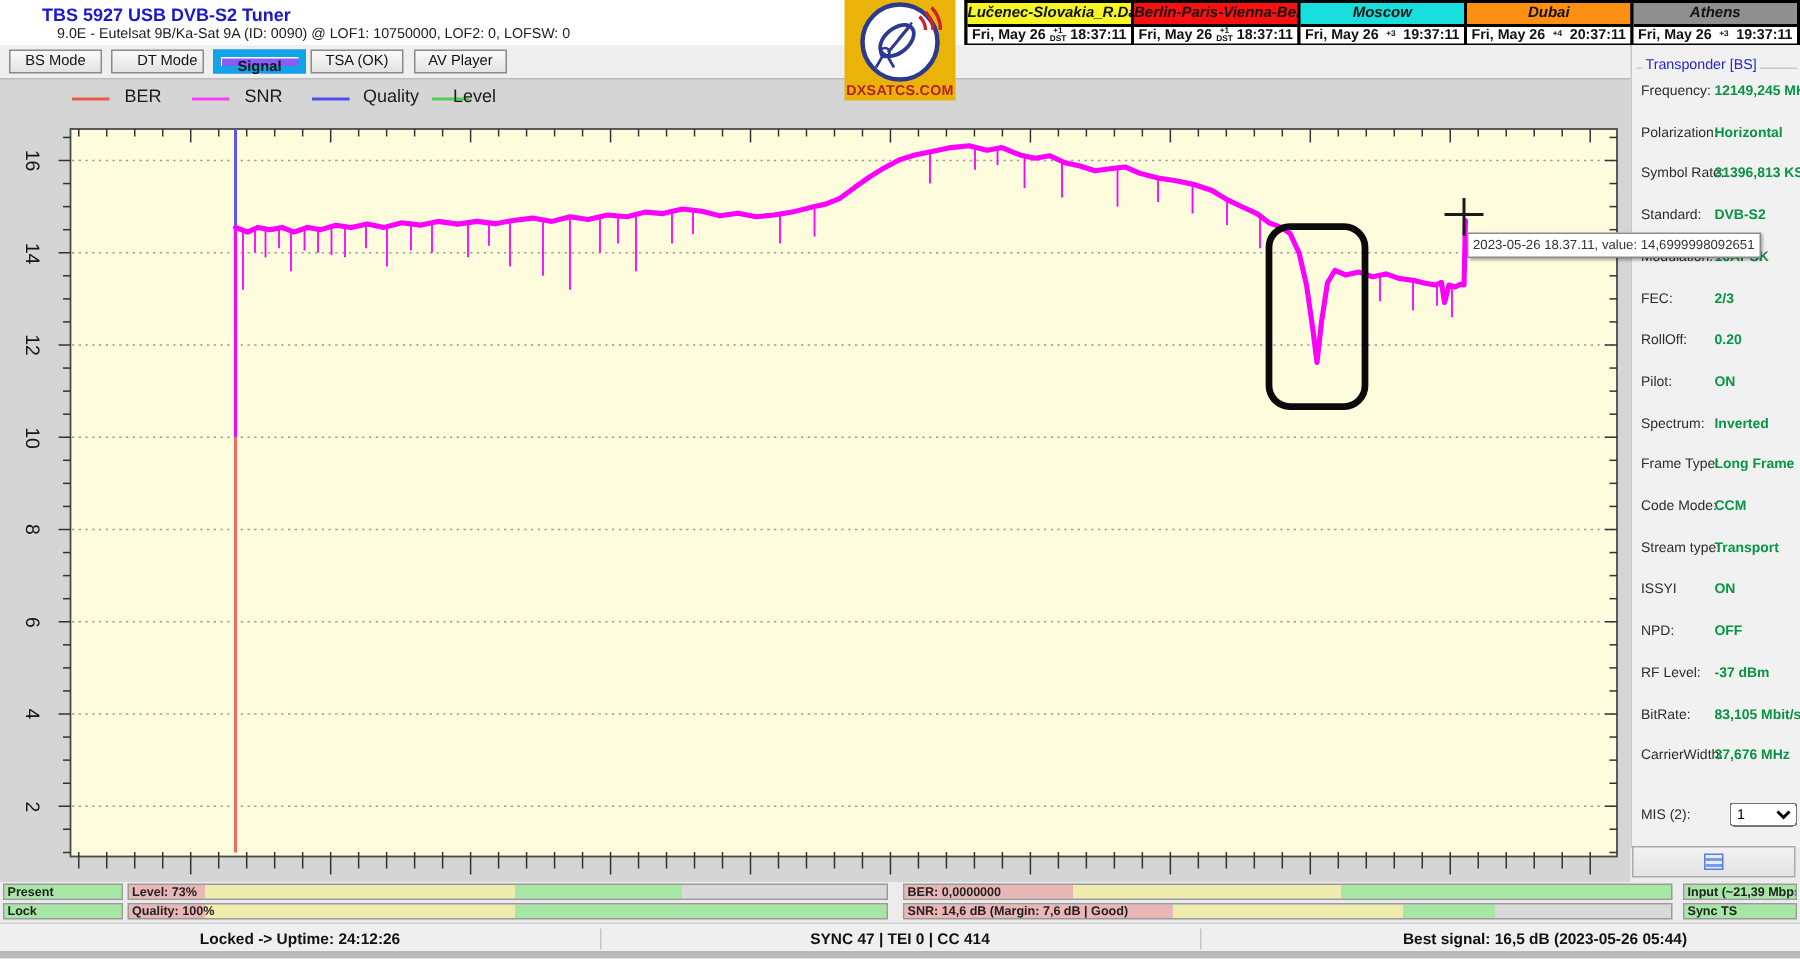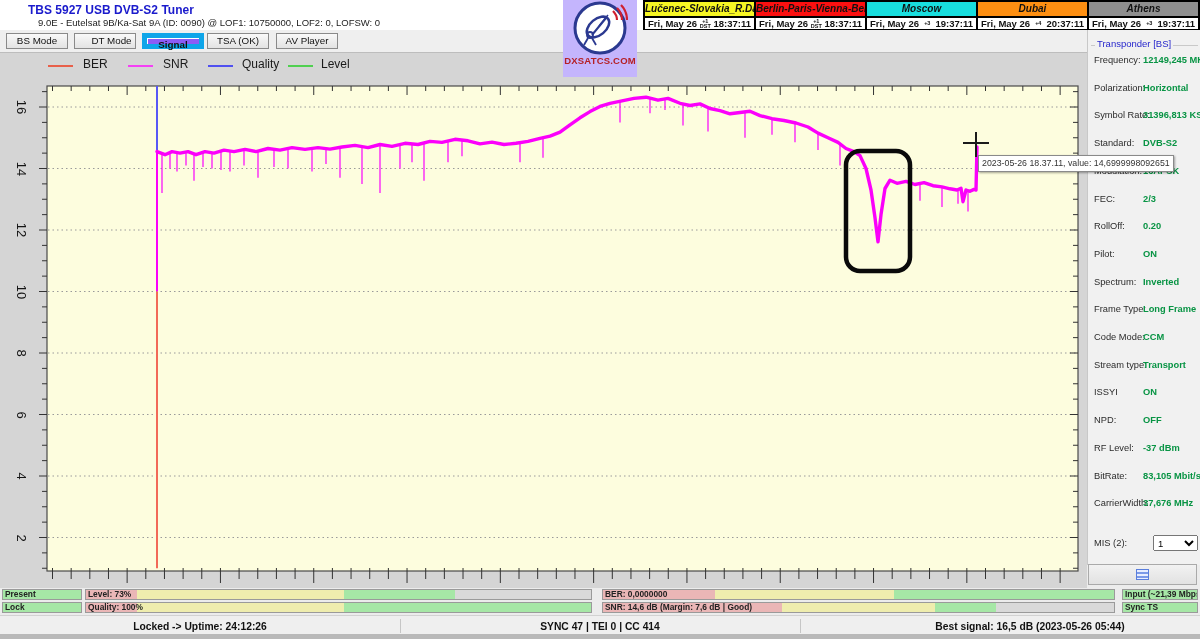--- a/index.html
+++ b/index.html
@@ -6,21 +6,21 @@
   html,body { width:1200px; height:639px; }
   body { font-family:"Liberation Sans", sans-serif; background:#ececec; position:relative; overflow:hidden; }
   #root { position:absolute; left:0; top:0; width:1200px; height:639px; background:#ececec; }
 
   
   .titlebar { position:absolute; left:0; top:0; width:643px; height:30px; background:#ffffff;padding-left:48px; }
   .title { position:absolute; left:28px; top:3px; font-size:12px; font-weight:bold; color:#1a1acc; }
   .subtitle { position:absolute; left:38px; top:17px; font-size:9.5px; color:#1c1c1c; }
 
   
-  .logo { position:absolute; left:563px; top:0; width:74px; height:77px; background:#c4b5fd; z-index:30; text-align:center; }
+  .logo { position:absolute; left:563px; top:0; width:74px; height:67px; background:#eab308; z-index:30; text-align:center; }
   .logo svg { display:block; margin:1px auto 0; }
   .logo-text { font-size:9.5px; font-weight:bold; color:#b52025; letter-spacing:0.2px; }
 
   
   .clocks { position:absolute; left:643px; top:0; width:557px; height:31px; display:flex; border:2px solid #000; background:#000; }
   .clock-col { flex:1 1 0; display:flex; flex-direction:column; border-left:2px solid #000; min-width:0; }
   .clock-col:first-child { border-left:none; }
   .clock-name { height:14px; font-size:10px; font-weight:bold; font-style:italic; color:#111; text-align:center; line-height:14px; white-space:nowrap; overflow:hidden; }
   .clock-time { height:13px; background:#fff; border-top:2px solid #000; display:flex; align-items:center; justify-content:space-between; padding:0 3px; font-size:9.5px; font-weight:bold; color:#111; white-space:nowrap; }
   .tzblock { display:flex; flex-direction:column; align-items:center; line-height:4.5px; font-size:5.5px; font-weight:bold; }
@@ -151,21 +151,21 @@
 
   <div class="chart-panel" id="chartPanel">
     <div id="legend">
         <div class="legend-line" style="left: 48px; background: rgb(232, 96, 74);"></div>
         <div class="legend-item" style="left: 83px;">BER</div>
         <div class="legend-line" style="left: 128px; background: rgb(245, 64, 245);"></div>
         <div class="legend-item" style="left: 163px;">SNR</div>
         <div class="legend-line" style="left: 208px; background: rgb(80, 80, 240);"></div>
         <div class="legend-item" style="left: 242px;">Quality</div>
         <div class="legend-line" style="left: 288px; background: rgb(80, 208, 80);"></div>
-        <div class="legend-item" style="left: 321px;">Level</div>
+        <div class="legend-item" style="left: 302px;">Level</div>
       </div>
     <div id="ylabels">
         <div class="ylabel" style="left: 6px; top: 46px;">16</div>
         <div class="ylabel" style="left: 6px; top: 107.5px;">14</div>
         <div class="ylabel" style="left: 6px; top: 169px;">12</div>
         <div class="ylabel" style="left: 6px; top: 230.5px;">10</div>
         <div class="ylabel" style="left: 6px; top: 292px;">8</div>
         <div class="ylabel" style="left: 6px; top: 353.5px;">6</div>
         <div class="ylabel" style="left: 6px; top: 415px;">4</div>
         <div class="ylabel" style="left: 6px; top: 476.5px;">2</div>

